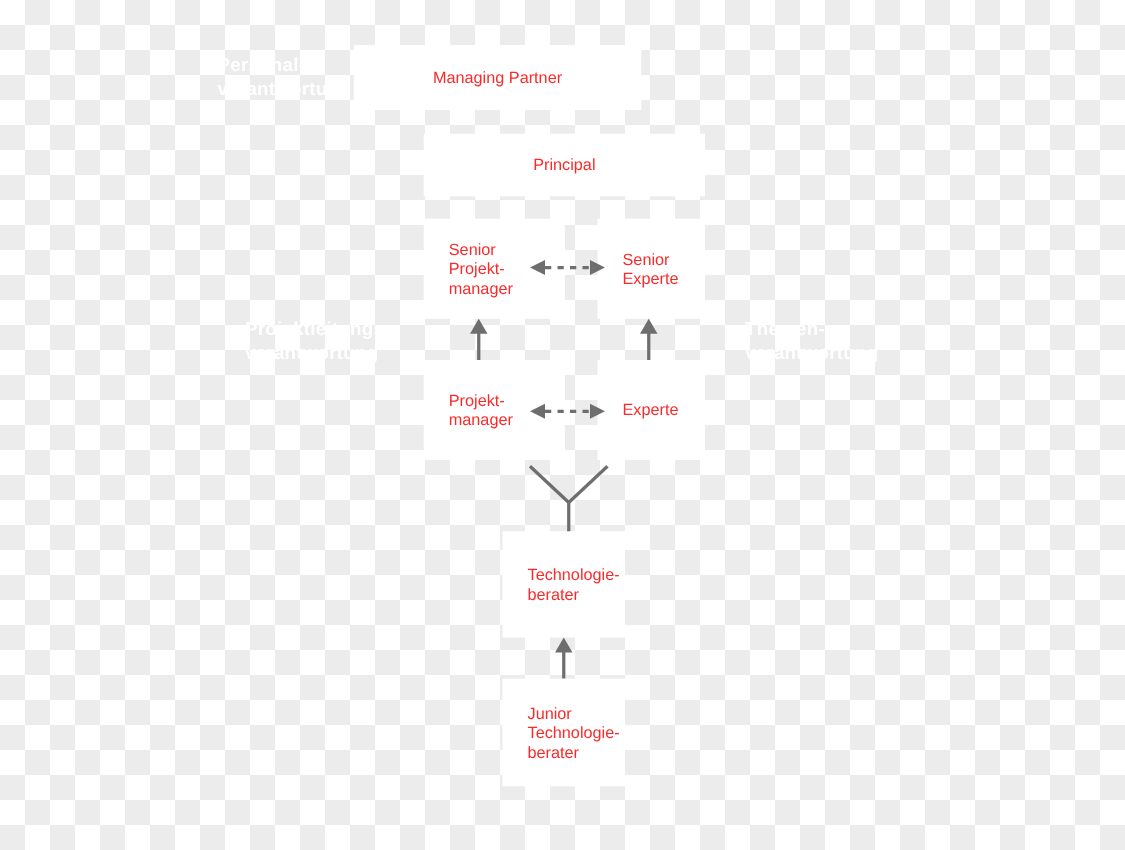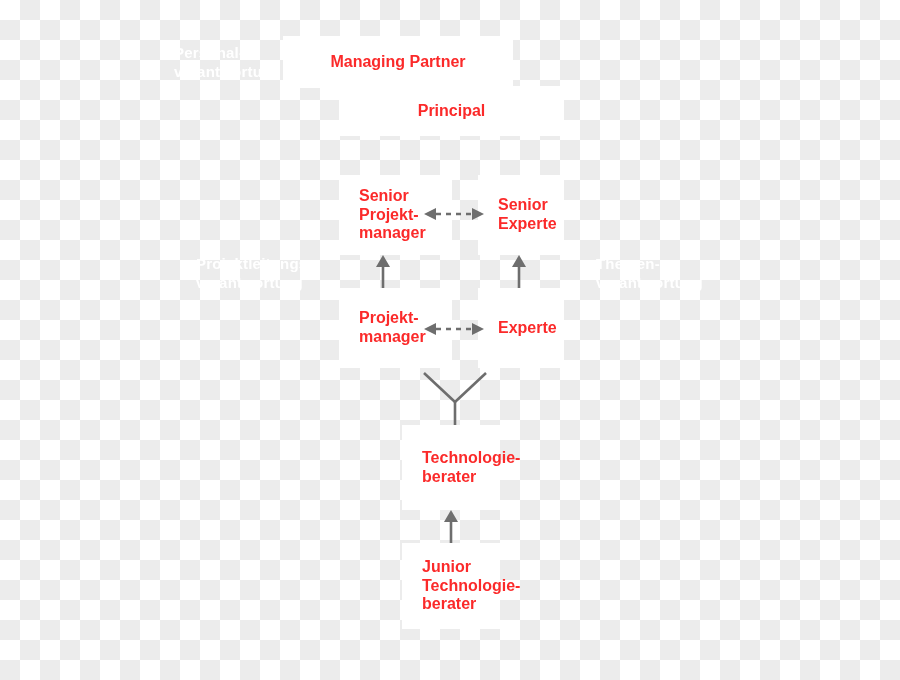--- a/index.html
+++ b/index.html
@@ -25,22 +25,22 @@
   }
   .node {
     position: absolute;
     background: #ffffff;
     box-sizing: border-box;
     display: flex;
     align-items: center;
   }
   .node .label {
     color: #fb2a2a;
-    font-weight: bold;
-    font-size: 16px;
+    font-weight: normal;
+    font-size: 13px;
     line-height: 1.18;
     white-space: pre-line;
   }
   .node.center .label {
     width: 100%;
     text-align: center;
   }
   .node.left-text {
     padding-left: 20px;
   }
@@ -72,21 +72,21 @@
   <div class="watermark" style="left:196px; top:255px;">Projektleitungs-
 verantwortung</div>
 
   <div class="watermark" style="left:596px; top:255px;">Themen-
 verantwortung</div>
 
   <div class="node center" style="left:283px; top:36px; width:230px; height:52px;">
     <span class="label">Managing Partner</span>
   </div>
 
-  <div class="node center" style="left:339px; top:86px; width:225px; height:50px;">
+  <div class="node center" style="left:339px; top:107px; width:225px; height:50px;">
     <span class="label">Principal</span>
   </div>
 
   <div class="node left-text" style="left:339px; top:175px; width:113px; height:80px;">
     <span class="label">Senior
 Projekt-
 manager</span>
   </div>
 
   <div class="node left-text" style="left:478px; top:175px; width:86px; height:80px;">

